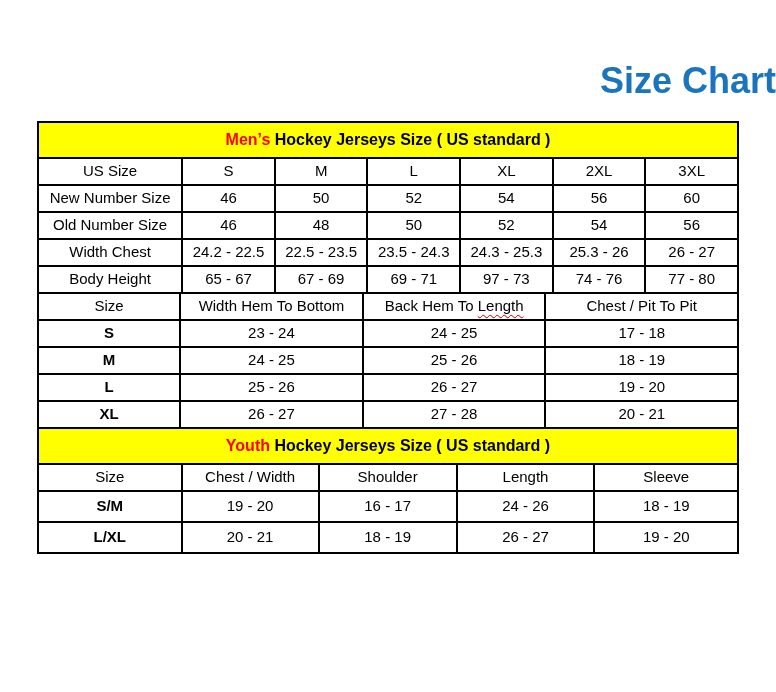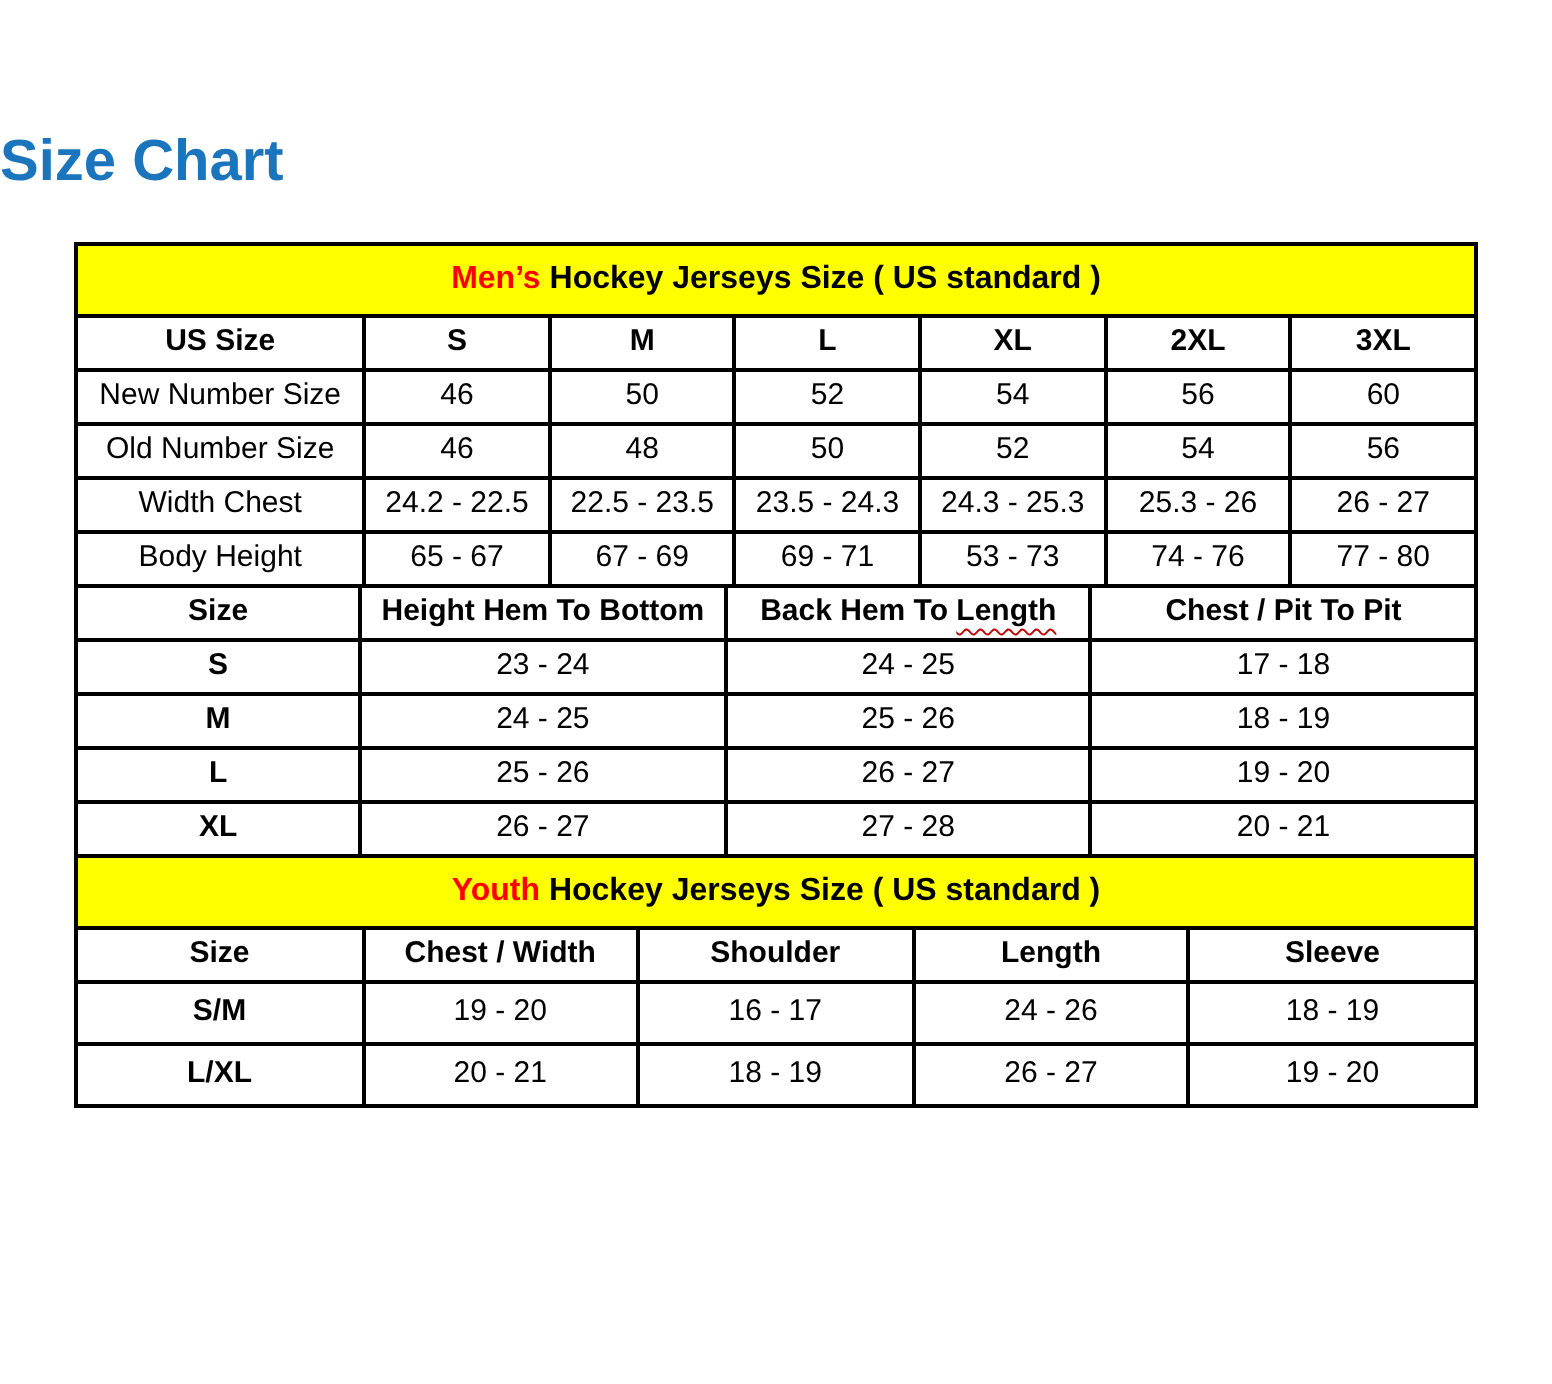--- a/index.html
+++ b/index.html
@@ -10,23 +10,23 @@
   }
   .page {
     width: 776px;
     height: 692px;
     background: #ffffff;
     overflow: hidden;
   }
   .title {
     margin: 0;
     padding-top: 64px;
-    text-align: left;
+    text-align: right;
     color: #1b75bc;
-    font-size: 29px;
+    font-size: 36px;
     font-weight: bold;
     line-height: 34px;
   }
   .tables {
     width: 702px;
     margin: 23px auto 0 auto;
   }
   table.size-table {
     border-collapse: collapse;
     table-layout: fixed;
@@ -45,21 +45,21 @@
     overflow: hidden;
     white-space: nowrap;
   }
   tr.section-header td {
     background: #ffff00;
     font-weight: bold;
     font-size: 16px;
     height: 34px;
   }
   .hl { color: #ff0000; }
-  tr.col-header td { font-weight: bold; }
+  tr.col-header td { font-weight: normal; }
   td.row-label { }
   td.row-label-bold { font-weight: bold; }
   table.youth tr.data-row td { height: 29px; }
   .wavy {
     text-decoration: underline;
     text-decoration-style: wavy;
     text-decoration-color: #c00000;
     text-decoration-thickness: 1px;
     text-underline-offset: 3px;
   }
@@ -133,38 +133,38 @@
         <td>23.5 - 24.3</td>
         <td>24.3 - 25.3</td>
         <td>25.3 - 26</td>
         <td>26 - 27</td>
       </tr>
       <tr class="data-row">
         <td class="row-label">Body Height</td>
         <td>65 - 67</td>
         <td>67 - 69</td>
         <td>69 - 71</td>
-        <td>53 - 73</td>
+        <td>97 - 73</td>
         <td>74 - 76</td>
         <td>77 - 80</td>
       </tr>
     </tbody>
       </table>
 
     <table class="size-table womens">
       <colgroup>
         <col class="w0">
           <col class="w1">
           <col class="w2">
           <col class="w3">
       </colgroup>
       <tbody>
       <tr class="col-header">
         <td>Size</td>
-        <td>Height Hem To Bottom</td>
+        <td>Width Hem To Bottom</td>
         <td><span>Back Hem To </span><span class="wavy">Length</span></td>
         <td>Chest / Pit To Pit</td>
       </tr>
       <tr class="data-row">
         <td class="row-label-bold">S</td>
         <td>23 - 24</td>
         <td>24 - 25</td>
         <td>17 - 18</td>
       </tr>
       <tr class="data-row">

